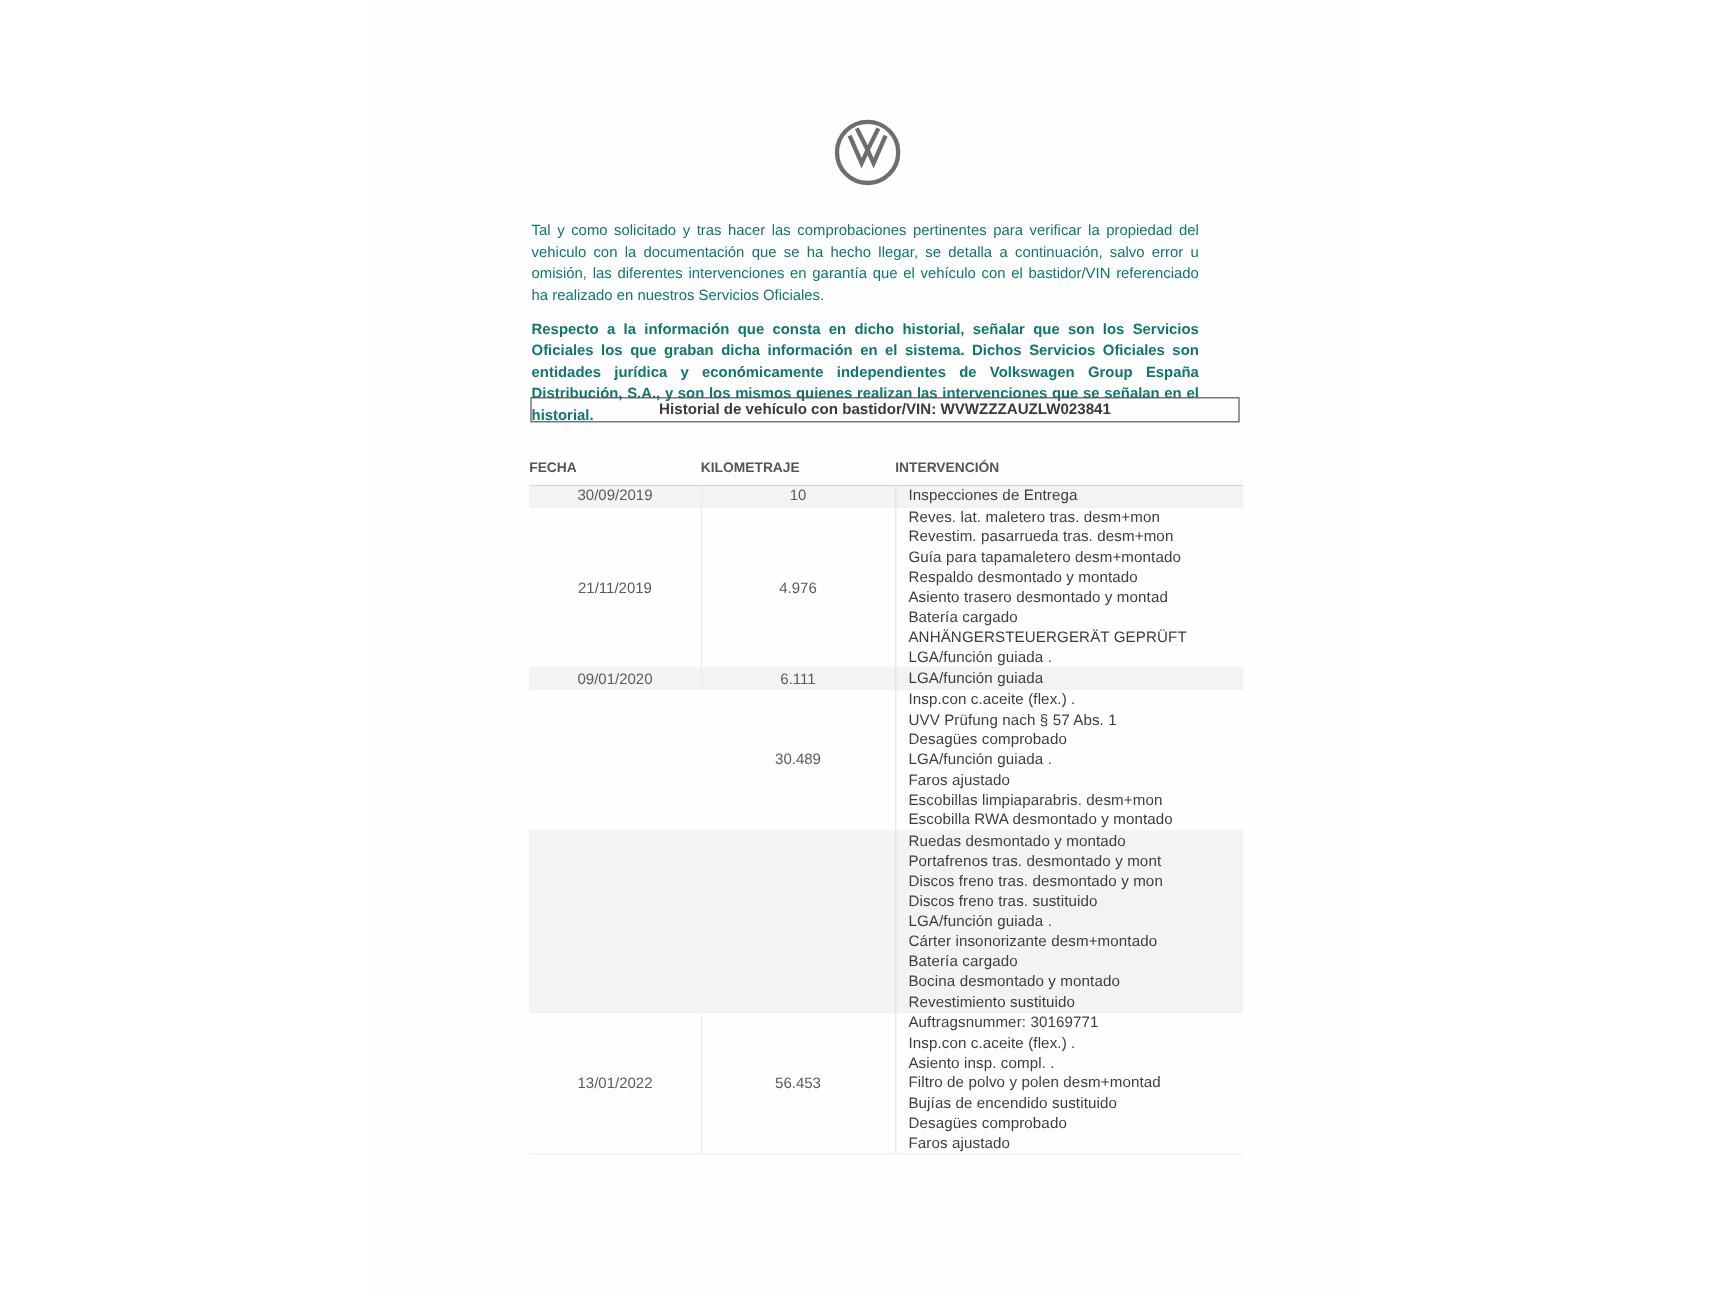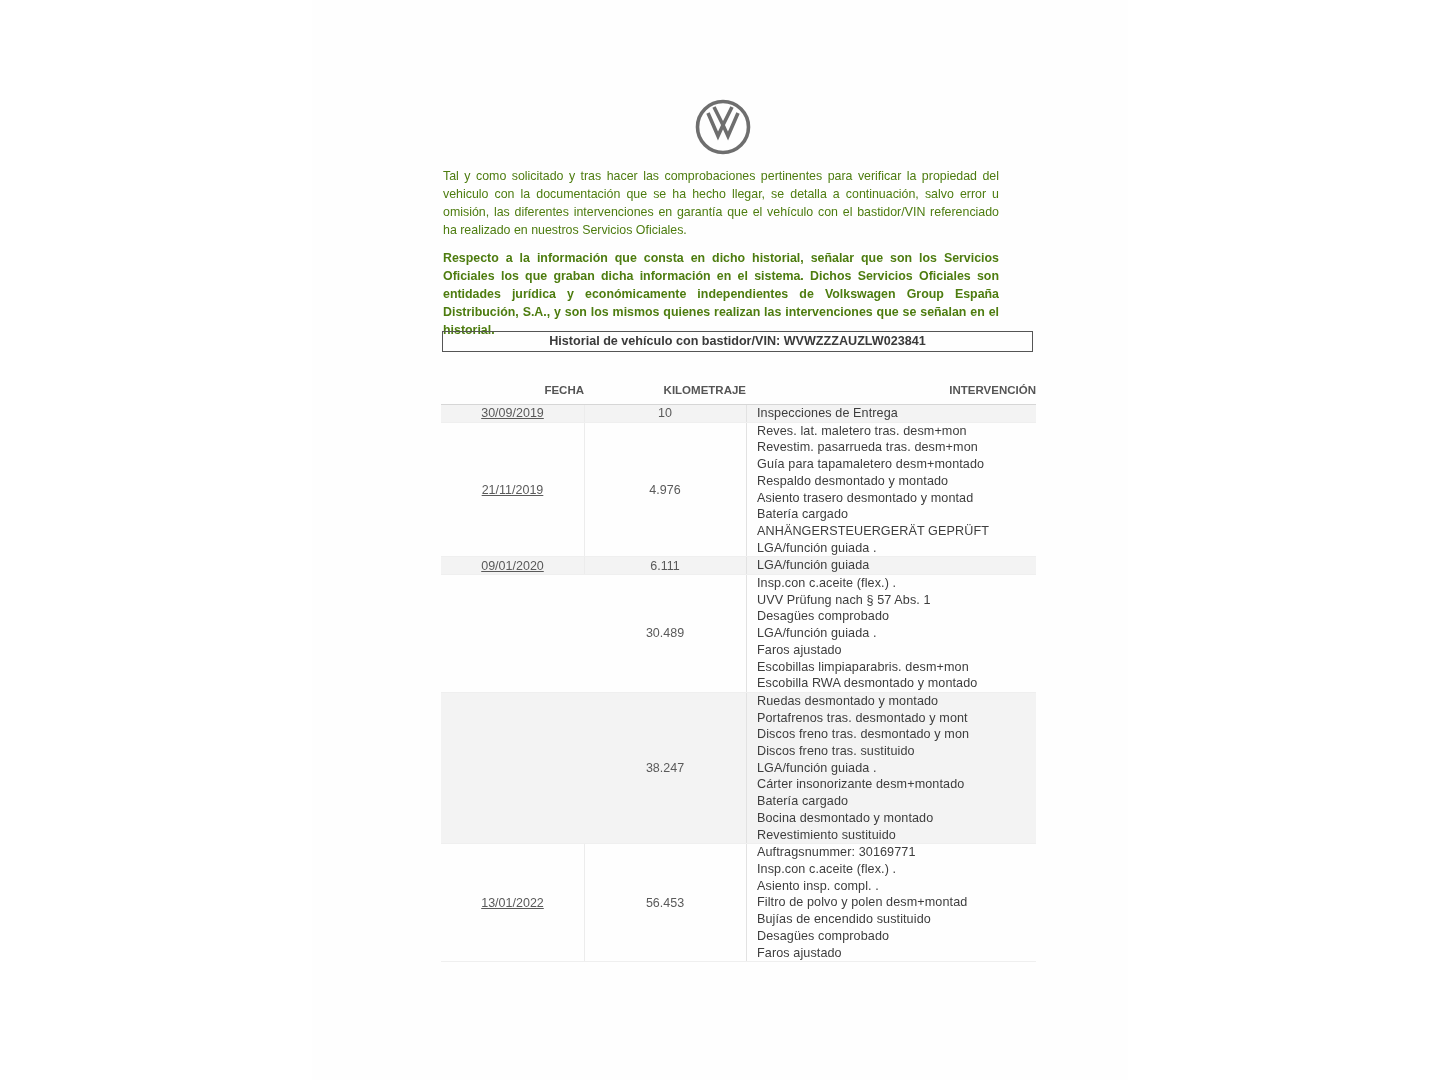--- a/index.html
+++ b/index.html
@@ -10,41 +10,41 @@
   }
   .page {
     position: absolute; left: 312px; top: 0; width: 816px; height: 1080px;
     background: #fefefe;
   }
   .logo {
     position: absolute; left: 695px; top: 99px; width: 56px; height: 56px;
   }
   .intro {
     position: absolute; left: 443px; width: 556px;
-    font-size: 12.4px; line-height: 18px; color: #4d7c0f;
-    text-align: justify; text-align-last: left;
+    font-size: 12.4px; line-height: 18px; color: #0f766e;
+    text-align: justify; text-align-last: left; margin-top: 16px;
   }
   .p1 { top: 167px; }
   .p2 { top: 249px; font-weight: bold; }
   .vin-box {
     position: absolute; left: 442px; top: 331px; width: 589px; height: 19px;
     border: 1.5px solid #555; box-sizing: content-box;
     text-align: center; font-weight: bold; font-size: 12.6px; line-height: 19px; color: #3a3a3a;
   }
   .thead { position: absolute; top: 382px; left: 441px; width: 595px; height: 22px; font-weight: bold; color: #555; font-size: 11.5px; }
-  .thead span { position: absolute; top: 2px; text-align: right; }
+  .thead span { position: absolute; top: 2px; text-align: left; }
   .h-fecha { left: 0; width: 143px; }
   .h-km { left: 143px; width: 162px; }
   .h-int { left: 305px; width: 290px; }
   .head-rule { position: absolute; left: 441px; top: 404px; width: 595px; height: 2px; background: #d6d6d6; }
   .table { position: absolute; left: 441px; top: 405px; width: 595px; }
   .row { position: relative; border-bottom: 1px solid #efefef; }
   .row.shade { background: #f3f3f3; }
   .cell { position: absolute; top: 0; bottom: 0; display: flex; align-items: center; justify-content: center; color: #5a5a5a; font-size: 12.5px; }
-  .c-fecha { left: 0; width: 143px; border-right: 1px solid #ececec; text-decoration: underline; }
+  .c-fecha { left: 0; width: 143px; border-right: 1px solid #ececec; }
   .c-km { left: 143px; width: 162px; }
   .c-int { margin-left: 305px; padding-left: 10px; border-left: 1px solid #e2e2e2; }
   .line { font-size: 12.6px; line-height: 16.7px; color: #3d3d3d; white-space: nowrap; letter-spacing: 0.1px; }
 </style>
 </head>
 <body>
 
 <div class="page"></div>
 
 <svg class="logo" viewBox="0 0 56 56">
@@ -100,21 +100,20 @@
         <div class="line">Insp.con c.aceite (flex.) .</div>
         <div class="line">UVV Prüfung nach § 57 Abs. 1</div>
         <div class="line">Desagües comprobado</div>
         <div class="line">LGA/función guiada .</div>
         <div class="line">Faros ajustado</div>
         <div class="line">Escobillas limpiaparabris. desm+mon</div>
         <div class="line">Escobilla RWA desmontado y montado</div>
       </div>
     </div>
     <div class="row shade">
-      <div class="cell c-km">38.247</div>
       <div class="c-int">
         <div class="line">Ruedas desmontado y montado</div>
         <div class="line">Portafrenos tras. desmontado y mont</div>
         <div class="line">Discos freno tras. desmontado y mon</div>
         <div class="line">Discos freno tras. sustituido</div>
         <div class="line">LGA/función guiada .</div>
         <div class="line">Cárter insonorizante desm+montado</div>
         <div class="line">Batería cargado</div>
         <div class="line">Bocina desmontado y montado</div>
         <div class="line">Revestimiento sustituido</div>

